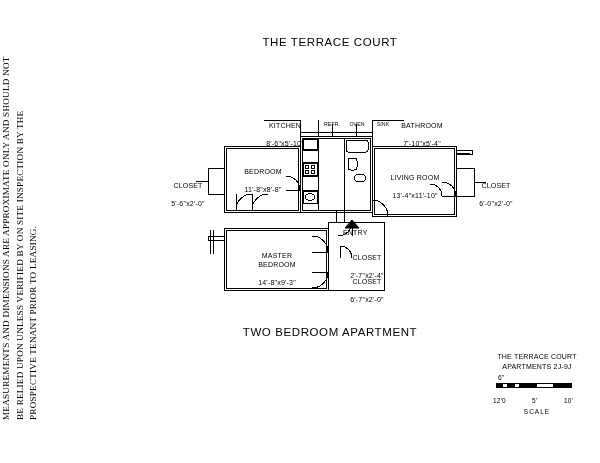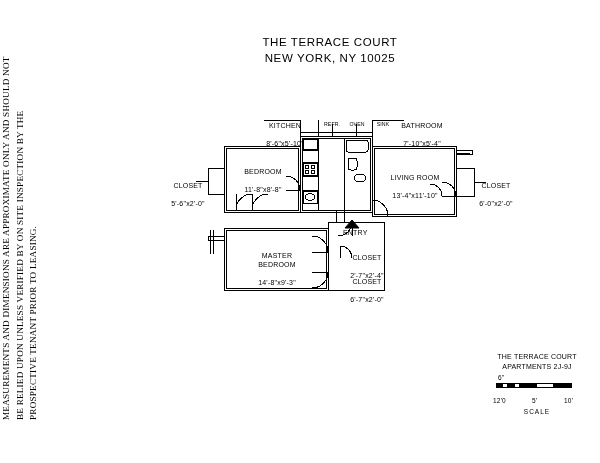--- a/index.html
+++ b/index.html
@@ -131,21 +131,20 @@
 <div class="page">
 
   <div class="disclaimer">
     <div>MEASUREMENTS AND DIMENSIONS ARE APPROXIMATE ONLY AND SHOULD NOT</div>
     <div>BE RELIED UPON UNLESS VERIFIED BY ON SITE INSPECTION BY THE</div>
     <div>PROSPECTIVE TENANT PRIOR TO LEASING.</div>
   </div>
 
   <div class="title-block">
     <div>THE TERRACE COURT</div>
-    <div>NEW YORK, NY  10025</div>
   </div>
 
   <svg class="plan" viewBox="0 0 600 463">
     <g stroke="#000" fill="none" stroke-width="1" shape-rendering="crispEdges">
 
       <rect x="300" y="132" width="72" height="4"></rect>
 
       <rect x="224" y="146" width="76" height="66"></rect>
 
       <rect x="208" y="168" width="16" height="26"></rect>
@@ -286,20 +285,21 @@
     <span>2'-7"x2'-4"</span>
   </div>
 
   <div class="lbl" style="left:338px; top:268px; width:58px;">
     <span>CLOSET</span><br>
     <span>6'-7"x2'-0"</span>
   </div>
 
   <div class="lbl" style="left:343px; top:228px; width:46px; text-align:left;">ENTRY</div>
 
+  <div class="subtitle">TWO BEDROOM APARTMENT</div>
 
   <div class="scale-block">
     <div>THE TERRACE COURT</div>
     <div>APARTMENTS 2J-9J</div>
     <div class="scale-bar-wrap">
       <div class="scale-top-label">6"</div>
       <div class="scale-ticks">
         <div class="sb" style="left:0px; width:6px;"></div>
         <div class="sb light" style="left:6px; width:6px;"></div>
         <div class="sb" style="left:12px; width:6px;"></div>

